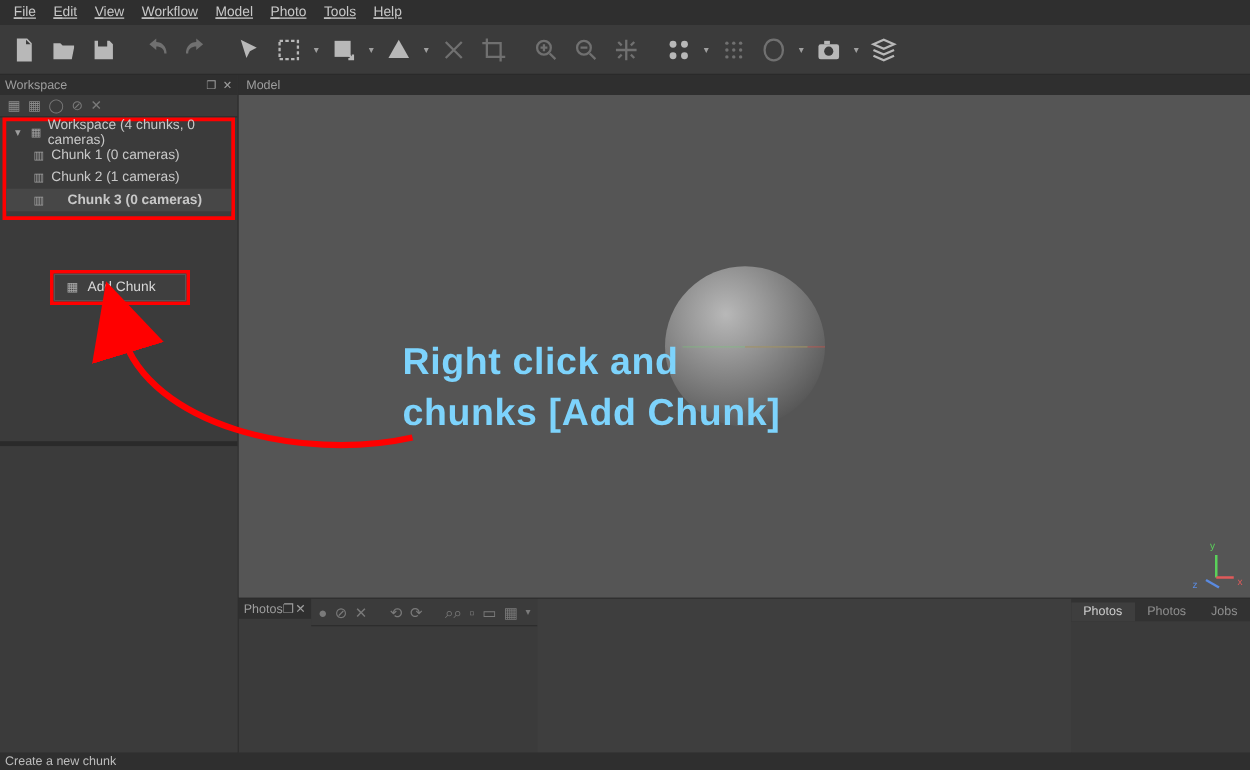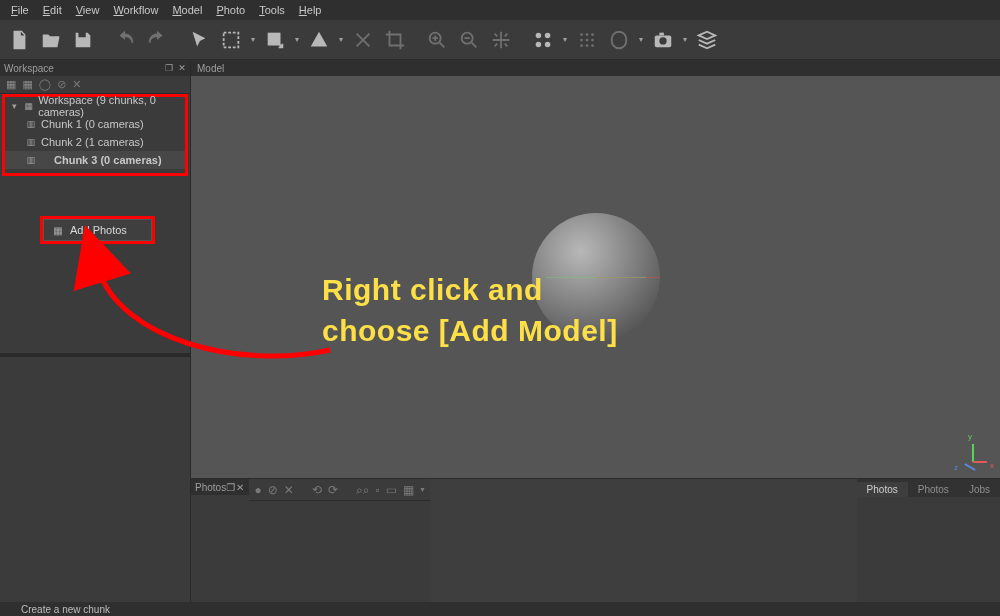--- a/index.html
+++ b/index.html
@@ -1,21 +1,21 @@
 <!DOCTYPE html>
 <html><head>
 <meta charset="utf-8">
 <style>
   * { box-sizing: border-box; margin: 0; padding: 0; font-family: "Segoe UI", Tahoma, sans-serif; }
   html, body { width: 1000px; height: 616px; background: #3b3b3b; color: #c8c8c8; overflow: hidden; }
 
   
   #menubar { height: 20px; background: #2f2f2f; display: flex; align-items: center; padding: 0 4px; font-size: 11px; }
   .menu-item { padding: 2px 7px; cursor: default; }
-  .menu-item .ul { }
+  .menu-item .ul { text-decoration: underline; }
 
   
   #toolbar { height: 40px; background: #3b3b3b; display: flex; align-items: center; padding: 0 4px; gap: 2px; border-bottom: 1px solid #2a2a2a; }
   .tb-btn { width: 30px; height: 30px; display: flex; align-items: center; justify-content: center; color: #b8b8b8; }
   .tb-sep { width: 8px; }
   .tb-btn svg { width: 22px; height: 22px; fill: #b8b8b8; }
   .tb-btn.dark svg { fill: #707070; }
   .tb-drop { width: 10px; display:flex; align-items:center; justify-content:center; color:#a0a0a0; font-size:8px; }
 
   
@@ -68,24 +68,24 @@
   
   #photos-panel { height:124px; border-top:1px solid #2a2a2a; display:flex; flex-direction:row; }
   #photos-head { height:16px; background:#2f2f2f; display:flex; align-items:center; justify-content:space-between; padding:0 4px; font-size:10px; color:#9e9e9e; }
   #photos-tb { height:22px; display:flex; align-items:center; gap:6px; padding:0 6px; background:#3b3b3b; border-bottom:1px solid #2d2d2d; color:#7a7a7a; font-size:12px; }
   #photos-body { flex:1; background:#3e3e3e; }
   #tabs { height:18px; background:#323232; display:flex; align-items:flex-end; font-size:10px; }
   .tab { padding:2px 10px; color:#8f8f8f; }
   .tab.active { background:#3e3e3e; color:#cfcfcf; }
 
   
-  #status { position:absolute; left:0; bottom:0; height:14px; width:1000px; background:#2f2f2f; font-size:10px; color:#bdbdbd; padding-left:21px; display:flex; align-items:center; }
-
-  
-  #anno-text { position:absolute; left:322px; top:270px; color:#fde047; font-size:30px; font-weight:600; line-height:1.35; font-family: "Comic Sans MS", "Segoe Script", cursive; letter-spacing:.5px; }
+  #status { position:absolute; left:0; bottom:0; height:14px; width:1000px; background:#2f2f2f; font-size:10px; color:#bdbdbd; padding-left:4px; display:flex; align-items:center; }
+
+  
+  #anno-text { position:absolute; left:322px; top:270px; color:#7dd3fc; font-size:30px; font-weight:600; line-height:1.35; font-family: "Comic Sans MS", "Segoe Script", cursive; letter-spacing:.5px; }
   #anno-arrow { position:absolute; left:80px; top:250px; width:260px; height:120px; pointer-events:none; }
   #anno-arrow svg { width:100%; height:100%; overflow:visible; }
 </style>
 </head>
 <body>
 
 <div id="menubar">
   <div class="menu-item"><span class="ul"><u>F</u>ile</span></div>
   <div class="menu-item"><span class="ul"><u>E</u>dit</span></div>
   <div class="menu-item"><span class="ul"><u>V</u>iew</span></div>
@@ -237,21 +237,21 @@
       <span style="color:#7a7a7a">⊘</span>
       <span style="color:#7a7a7a">✕</span>
       <span style="flex:1"></span>
     </div>
 
     <div id="tree-wrap">
       <div id="tree">
         <div class="tree-row">
           <span class="ico">▾</span>
           <span class="ico">▦</span>
-          <span>Workspace (9 chunks, 0 cameras)</span>
+          <span>Workspace (4 chunks, 0 cameras)</span>
         </div>
         <div class="tree-row child">
           <span class="ico">▥</span>
           <span>Chunk 1 (0 cameras)</span>
         </div>
         <div class="tree-row child">
           <span class="ico">▥</span>
           <span>Chunk 2 (1 cameras)</span>
         </div>
         <div class="tree-row child sel">
@@ -310,34 +310,34 @@
         <div class="tab">Photos</div>
         <div class="tab">Jobs</div>
       </div>
     </div>
   </div>
 </div>
 
 <div id="context-menu">
   <div id="cm-inner">
     <span class="cm-ico">▦</span>
-    <span>Add Photos</span>
+    <span>Add Chunk</span>
   </div>
 </div>
 
 <div id="anno-arrow">
   <svg viewBox="0 0 260 120">
     <defs>
         <marker id="ah" markerWidth="12" markerHeight="12" refX="3" refY="6" orient="auto">
       <path d="M0 0L12 6L0 12z" fill="#ff0000"></path>
         </marker>
       </defs>
     <path d="M250 100 C 160 120, 40 90, 18 18" stroke="#ff0000" stroke-width="5" fill="none" marker-end="url(#ah)"></path>
   </svg>
 </div>
 <div id="anno-text">
   <div>Right click and</div>
-  <div>choose [Add Model]</div>
+  <div>chunks [Add Chunk]</div>
 </div>
 
 <div id="status">
   <span>Create a new chunk</span>
 </div>
 
 </body></html>

